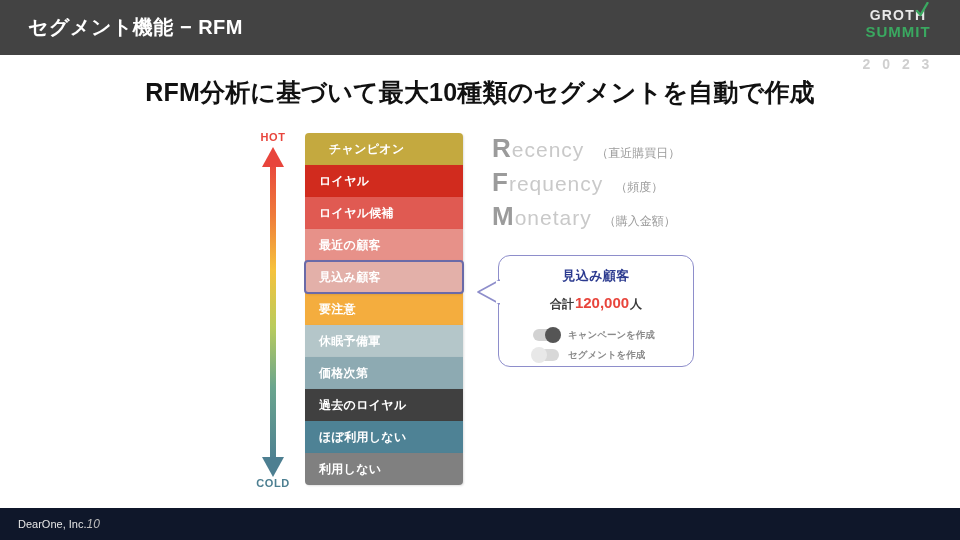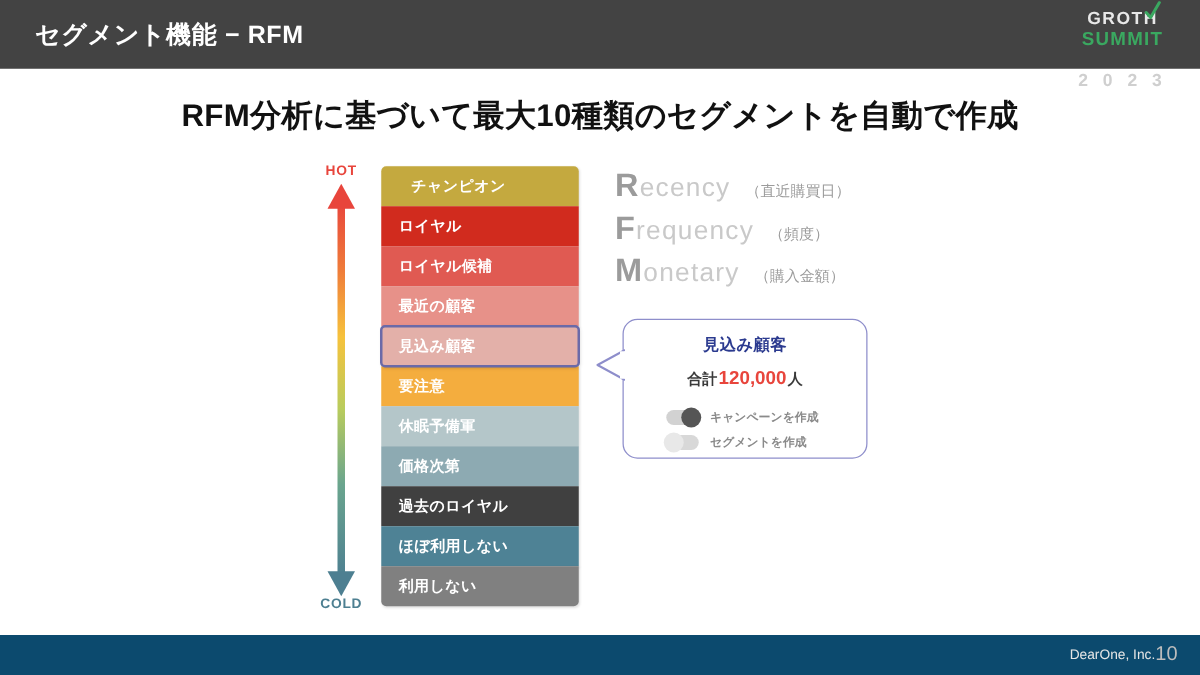--- a/index.html
+++ b/index.html
@@ -253,34 +253,35 @@
     font-weight: bold;
     color: #8a8a8a;
     white-space: nowrap;
   }
 
   
   .footer {
     position: absolute;
     left: 0; top: 508px;
     width: 960px; height: 32px;
-    background: #0c4a6e;
+    background: #0f172a;
     display: flex;
     align-items: center;
-    justify-content: flex-end;
+    justify-content: flex-start;
   }
   .footer-left {
     color: #e6e6e6;
     font-size: 11px;
     margin-left: 18px;
   }
   .footer-page {
     color: #bdbdbd;
-    font-size: 16px;
+    font-size: 12px;
     margin-right: 18px;
+    font-style: italic;
   }
 </style>
 </head>
 <body>
 
 <div class="header">
   <div class="header-title">セグメント機能 − RFM</div>
   <div class="logo">
     <div class="logo-row1">
       <span>GRO</span><span>TH</span>

